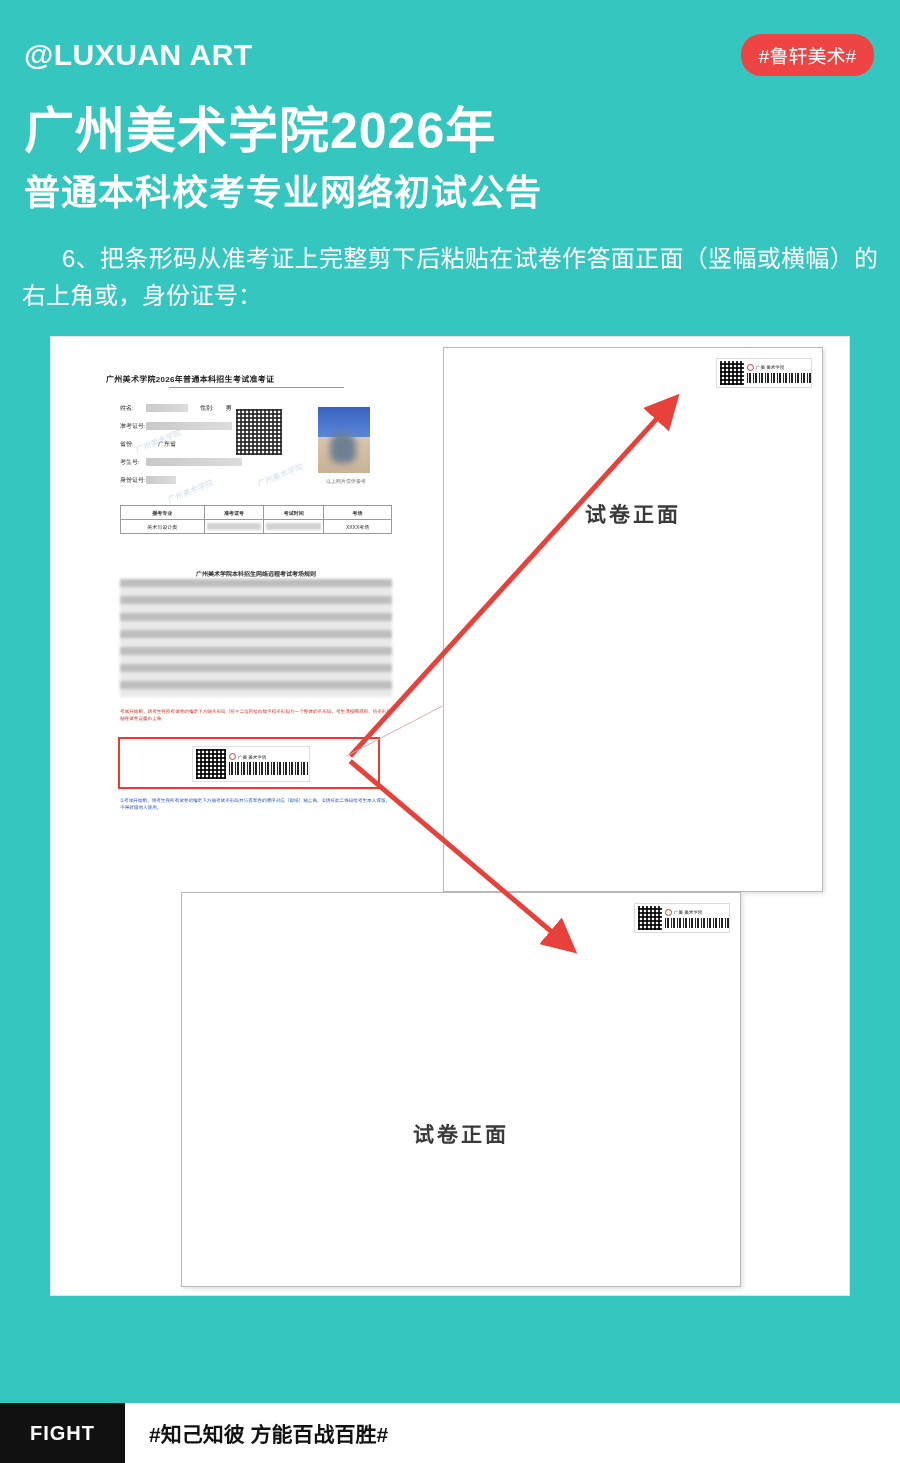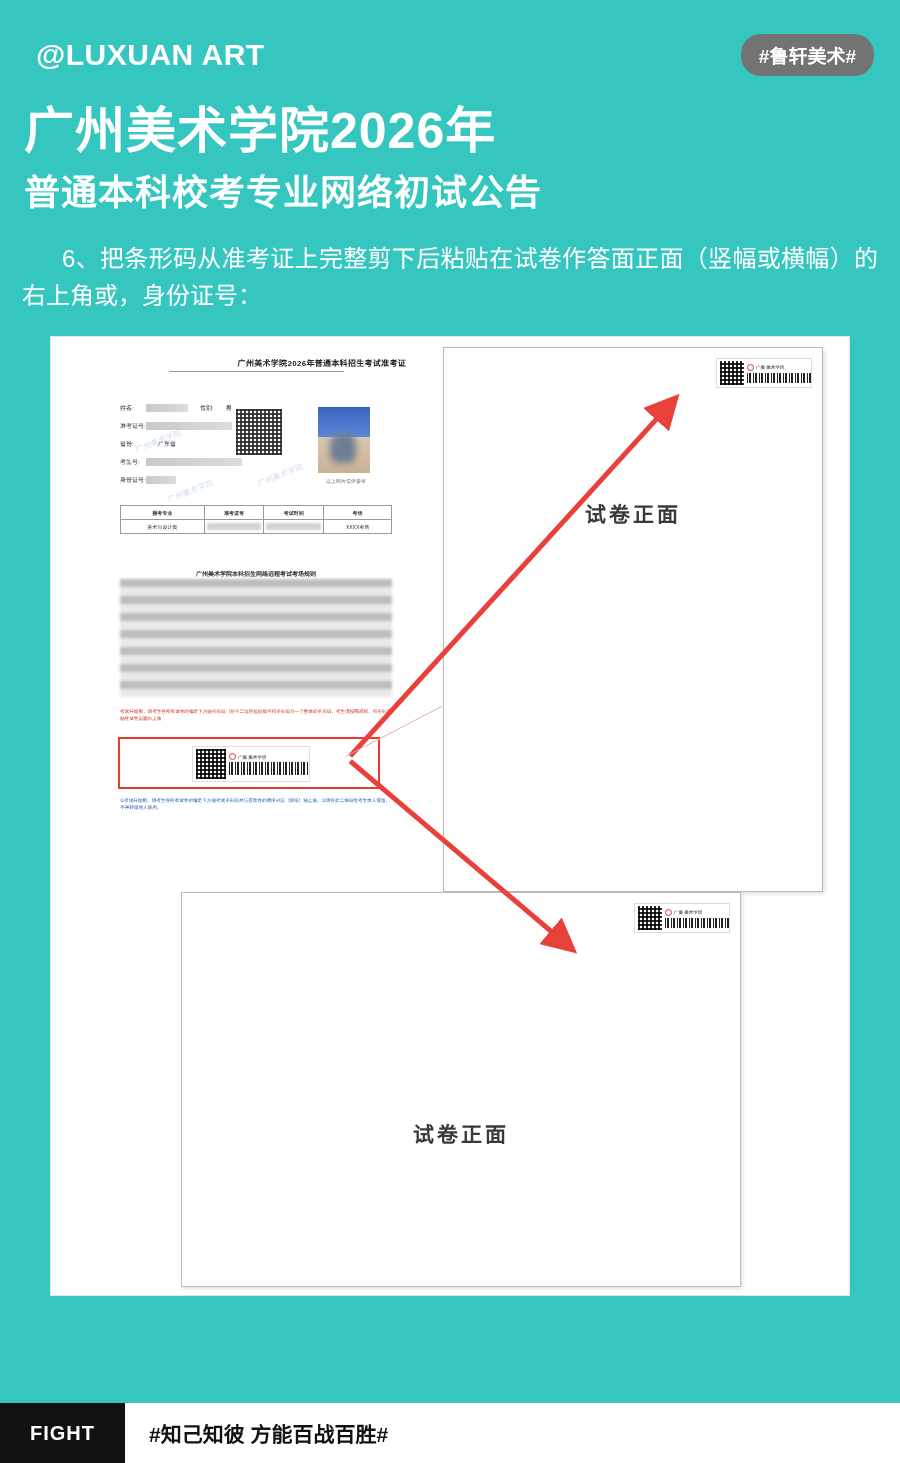--- a/index.html
+++ b/index.html
@@ -13,33 +13,33 @@
     background: #36c6c0;
     position: relative;
     overflow: hidden;
   }
 
   
   .header-row {
     display: flex;
     align-items: center;
     justify-content: space-between;
-    padding: 34px 26px 0 36px;
+    padding: 34px 26px 0 24px;
   }
   .handle {
     color: #ffffff;
     font-size: 30px;
     font-weight: bold;
     letter-spacing: 0.5px;
   }
   .tag-pill {
-    background: #737373;
+    background: #ef4444;
     color: #ffffff;
     font-size: 19px;
-    font-weight: bold;
+    font-weight: normal;
     border-radius: 20px;
     padding: 7px 18px 8px 18px;
     white-space: nowrap;
   }
 
   .title-block {
     padding: 14px 24px 0 24px;
   }
   .title-line {
     color: #ffffff;
@@ -76,24 +76,25 @@
     position: absolute;
     left: 55px;
     top: 20px;
     width: 300px;
     height: 540px;
     background: #ffffff;
     font-size: 5px;
     color: #333;
   }
   .ticket-title {
-    text-align: right;
+    text-align: left;
     font-size: 8px;
     font-weight: bold;
     color: #222;
+    margin-top: 16px;
     letter-spacing: 0.3px;
   }
   .ticket-underline {
     width: 175px;
     height: 1px;
     background: #999;
     margin: 3px auto 0 auto;
   }
   .ticket-fields {
     position: absolute;

